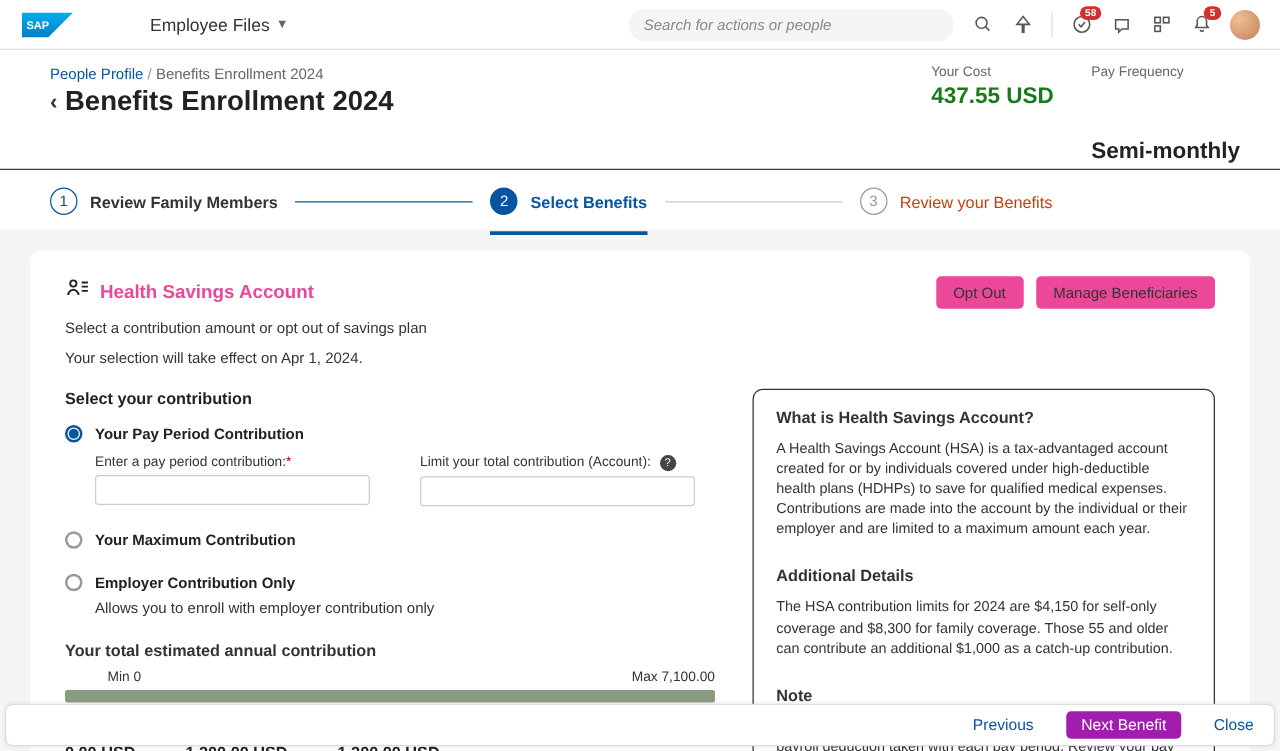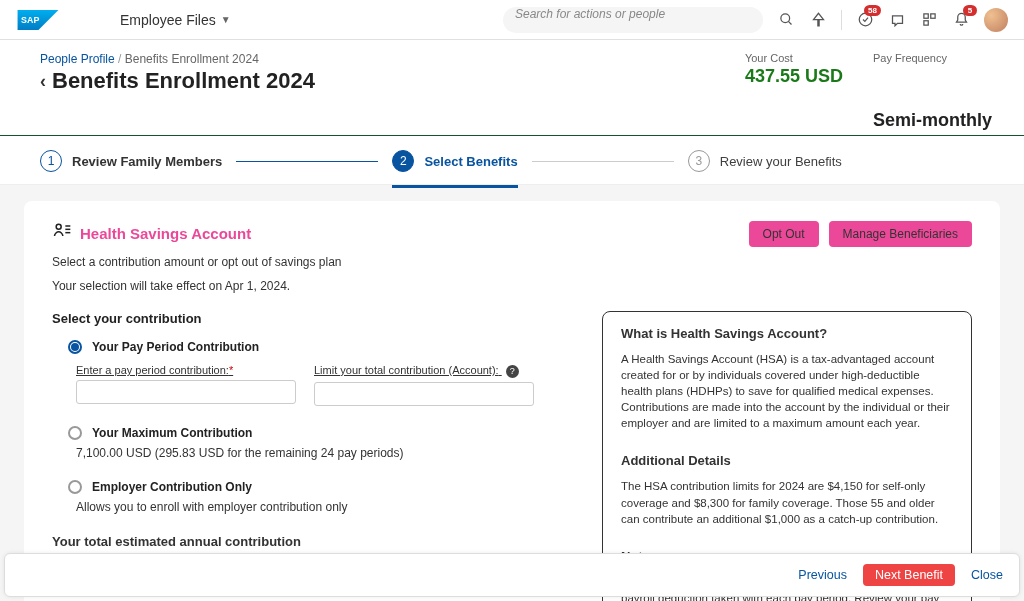--- a/index.html
+++ b/index.html
@@ -5,21 +5,21 @@
     * { margin: 0; padding: 0; box-sizing: border-box; font-family: Arial, sans-serif; }
     body { background: #fff; font-size: 13px; color: #333; }
     
     
     .top-nav { display: flex; align-items: center; height: 40px; padding: 0 16px; border-bottom: 1px solid #e0e0e0; }
     .sap-logo { display: flex; align-items: center; }
     .sap-logo svg { height: 20px; }
     .nav-dropdown { margin-left: 60px; font-size: 14px; color: #333; font-weight: 500; display: flex; align-items: center; cursor: pointer; }
     .nav-dropdown-caret { margin-left: 5px; font-size: 10px; color: #666; }
     .top-spacer { flex: 1; }
-    .search-box { width: 260px; height: 26px; background: #f5f5f5; border-radius: 13px; padding: 0 12px; font-size: 12px; color: #888; display: flex; font-style: italic; }
+    .search-box { width: 260px; height: 26px; background: #f5f5f5; border-radius: 13px; padding: 0 12px; font-size: 12px; color: #888; display: flex; align-items: center; font-style: italic; }
     .nav-icons { display: flex; align-items: center; gap: 14px; margin-left: 14px; }
     .nav-icon { width: 18px; height: 18px; display: flex; align-items: center; justify-content: center; color: #555; position: relative; cursor: pointer; }
     .nav-divider { width: 1px; height: 20px; background: #ddd; }
     .badge { position: absolute; top: -6px; right: -7px; background: #d32f2f; color: #fff; font-size: 8px; font-weight: bold; border-radius: 7px; padding: 1px 4px; min-width: 14px; text-align: center; }
     .avatar { width: 24px; height: 24px; border-radius: 50%; background: radial-gradient(circle at 30% 30%, #f0c090, #c08060); cursor: pointer; }
     
     
     .header-row { display: flex; padding: 12px 32px 4px 40px; align-items: flex-start; border-bottom: 1px solid #14532d; }
     .header-left { flex: 1; }
     .breadcrumb { font-size: 12px; color: #0854a0; margin-bottom: 2px; }
@@ -34,21 +34,21 @@
     .header-freq { font-size: 18px; font-weight: bold; color: #222; margin-top: 46px; }
     
     
     .stepper { display: flex; align-items: center; padding: 14px 40px 12px; border-bottom: 1px solid #eee; }
     .step { display: flex; align-items: center; cursor: pointer; }
     .step-num { width: 22px; height: 22px; border-radius: 50%; border: 1px solid #0854a0; display: flex; align-items: center; justify-content: center; font-size: 12px; color: #0854a0; background: #fff; }
     .step-num.active { background: #0854a0; color: #fff; border-color: #0854a0; }
     .step-num.inactive { border-color: #999; color: #999; }
     .step-label { margin-left: 10px; font-size: 13px; font-weight: bold; color: #333; }
     .step-label.active { color: #0854a0; }
-    .step-label.inactive { color: #404040; font-weight: normal; }
+    .step-label.inactive { color: #c2410c; font-weight: normal; }
     .step-line { flex: 1; height: 1px; background: #0854a0; margin: 0 14px; }
     .step-line.dim { background: #ccc; }
     .active-underline { position: relative; }
     .active-underline::after { content: ''; position: absolute; left: 0; bottom: -16px; width: 100%; height: 3px; background: #0854a0; }
     
     
     .content { background: #f5f5f5; padding: 16px 24px 70px; min-height: 440px; }
     .card { background: #fff; border-radius: 8px; padding: 20px 28px; }
     .card-header { display: flex; align-items: flex-start; margin-bottom: 4px; }
     .card-title-wrap { display: flex; align-items: center; }
@@ -59,52 +59,52 @@
     .btn-secondary { background: #ec4899; border: none; padding: 6px 14px; border-radius: 4px; font-size: 12px; color: #333; cursor: pointer; font-weight: 500; }
     .card-desc { font-size: 12px; color: #333; margin-bottom: 10px; margin-top: 8px; }
     
     .card-body { display: flex; gap: 30px; margin-top: 18px; }
     .card-left { flex: 1; min-width: 0; }
     .card-right { width: 370px; border: 1px solid #333; border-radius: 8px; padding: 14px 18px; }
     
     .section-label { font-size: 13px; font-weight: bold; color: #222; margin-bottom: 14px; }
     
     .radio-option { margin-bottom: 20px; }
-    .radio-row { display: flex; align-items: flex-end; margin-left: 16px; }
+    .radio-row { display: flex; align-items: flex-end; }
     .radio { width: 14px; height: 14px; border-radius: 50%; border: 2px solid #999; margin-right: 10px; cursor: pointer; flex-shrink: 0; }
     .radio.selected { border-color: #0854a0; position: relative; }
     .radio.selected::after { content: ''; position: absolute; width: 8px; height: 8px; background: #0854a0; border-radius: 50%; top: 1px; left: 1px; }
     .radio-label { font-size: 12px; font-weight: bold; color: #222; }
     .radio-sub { margin-left: 24px; }
     .radio-detail { font-size: 12px; color: #333; margin-top: 6px; }
     
-    .input-row { display: flex; gap: 18px; margin-top: 10px; text-decoration: underline; }
+    .input-row { display: flex; gap: 40px; margin-top: 10px; }
     .input-group { flex: 1; max-width: 220px; }
     .input-label { font-size: 11px; color: #333; margin-bottom: 4px; display: block; }
     .req { color: #c00; }
     .help-icon { display: inline-block; width: 13px; height: 13px; background: #444; color: #fff; border-radius: 50%; text-align: center; font-size: 9px; line-height: 13px; margin-left: 4px; }
     .input-field { width: 100%; height: 24px; border: 1px solid #ccc; border-radius: 3px; padding: 0 6px; font-size: 12px; }
     
     .total-section { margin-top: 18px; }
     .total-label { font-size: 13px; font-weight: bold; margin-bottom: 8px; }
     .minmax { display: flex; justify-content: space-between; font-size: 11px; color: #333; margin-bottom: 4px; padding-left: 34px; }
     .progress-bar { height: 10px; background: #8a9c7f; border-radius: 2px; }
     .totals-row { display: flex; gap: 40px; margin-top: 18px; }
     .total-col { }
     .total-col-label { font-size: 11px; color: #333; margin-bottom: 2px; }
     .total-col-val { font-size: 13px; font-weight: bold; color: #222; }
     
     
     .info-title { font-size: 13px; font-weight: bold; margin-bottom: 10px; }
     .info-text { font-size: 11.5px; color: #333; line-height: 1.4; margin-bottom: 22px; }
     
     
-    .footer { position: fixed; bottom: 4px; left: 4px; right: 4px; height: 44px; background: #fff; border: 1px solid #ddd; border-radius: 6px; display: flex; align-items: center; justify-content: flex-end; padding: 0 16px; gap: 16px; box-shadow: 0 0 4px rgba(0,0,0,0.08); }
+    .footer { position: fixed; bottom: 4px; left: 4px; right: 4px; height: 34px; background: #fff; border: 1px solid #ddd; border-radius: 6px; display: flex; align-items: center; justify-content: flex-end; padding: 0 16px; gap: 26px; box-shadow: 0 0 4px rgba(0,0,0,0.08); }
     .footer-link { color: #0854a0; font-size: 12.5px; font-weight: 500; cursor: pointer; }
-    .footer-primary { background: #ef4444; color: #fff; border: none; padding: 4px 12px; border-radius: 4px; font-size: 12.5px; font-weight: 500; cursor: pointer; }
+    .footer-primary { background: #a21caf; color: #fff; border: none; padding: 4px 12px; border-radius: 4px; font-size: 12.5px; font-weight: 500; cursor: pointer; }
   </style>
 </head>
 <body>
 
 <div class="top-nav">
   <div class="sap-logo">
     <svg viewBox="0 0 92 45" width="44" height="22">
       <linearGradient id="g" x1="0" y1="0" x2="0" y2="1">
           <stop offset="0" stop-color="#00AEEF"></stop>
           <stop offset="1" stop-color="#007DC5"></stop>
@@ -257,23 +257,20 @@
               </div>
             </div>
           </div>
         </div>
 
         <div class="radio-option">
           <div class="radio-row">
             <div class="radio"></div>
             <div class="radio-label">Your Maximum Contribution</div>
           </div>
-          <div class="radio-sub">
-            <div class="radio-detail">7,100.00 USD (295.83 USD for the remaining 24 pay periods)</div>
-          </div>
         </div>
 
         <div class="radio-option">
           <div class="radio-row">
             <div class="radio"></div>
             <div class="radio-label">Employer Contribution Only</div>
           </div>
           <div class="radio-sub">
             <div class="radio-detail">Allows you to enroll with employer contribution only</div>
           </div>

